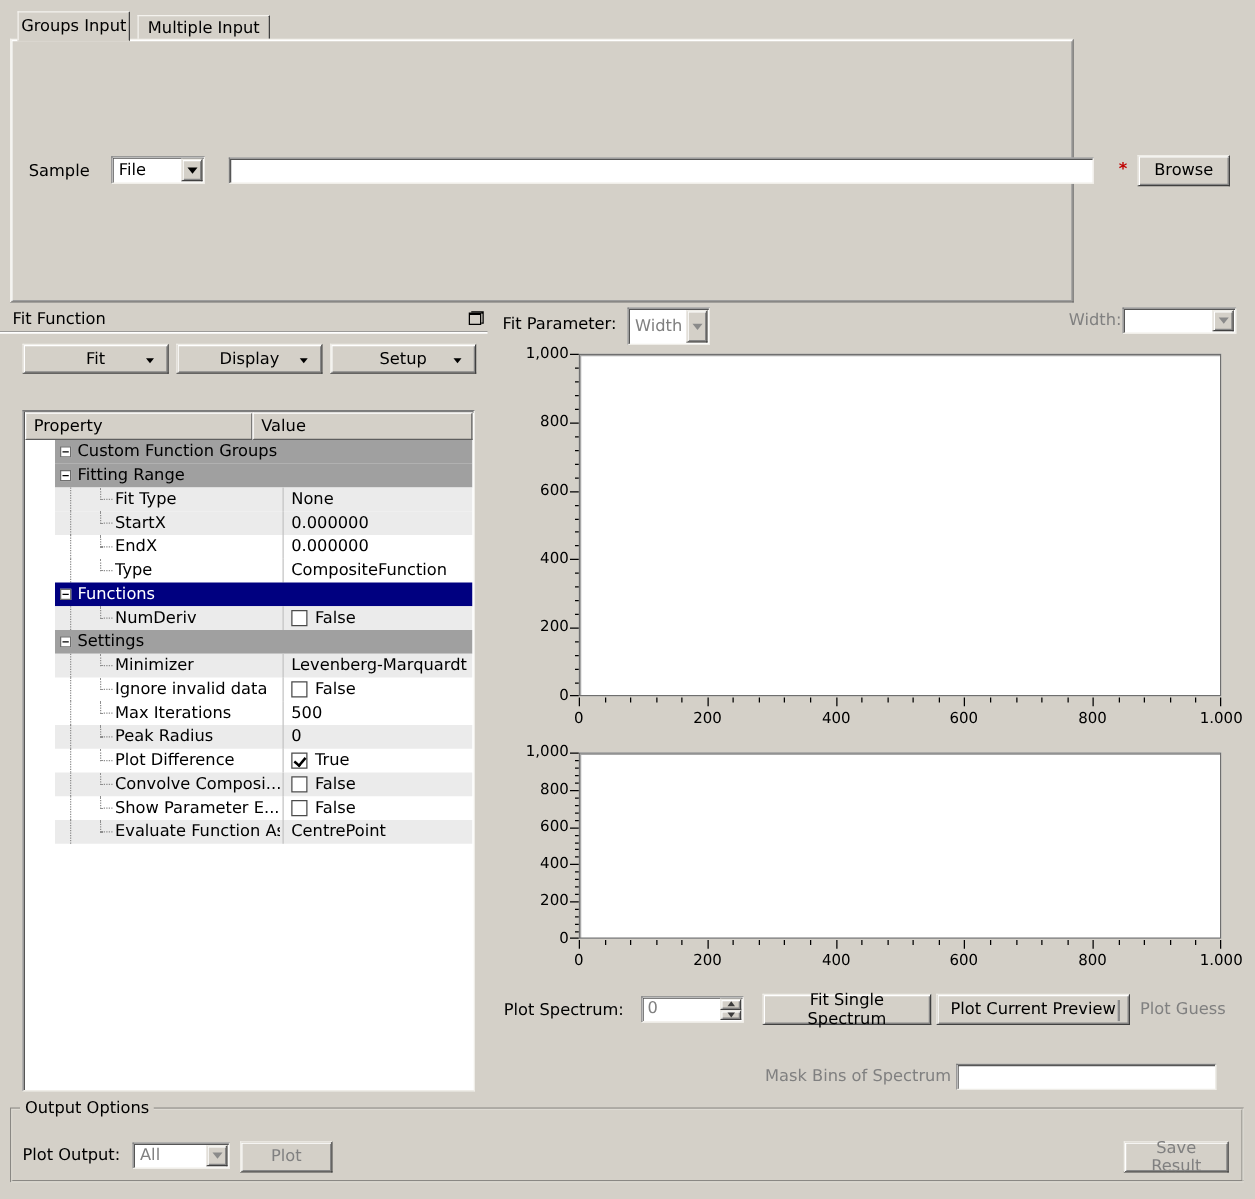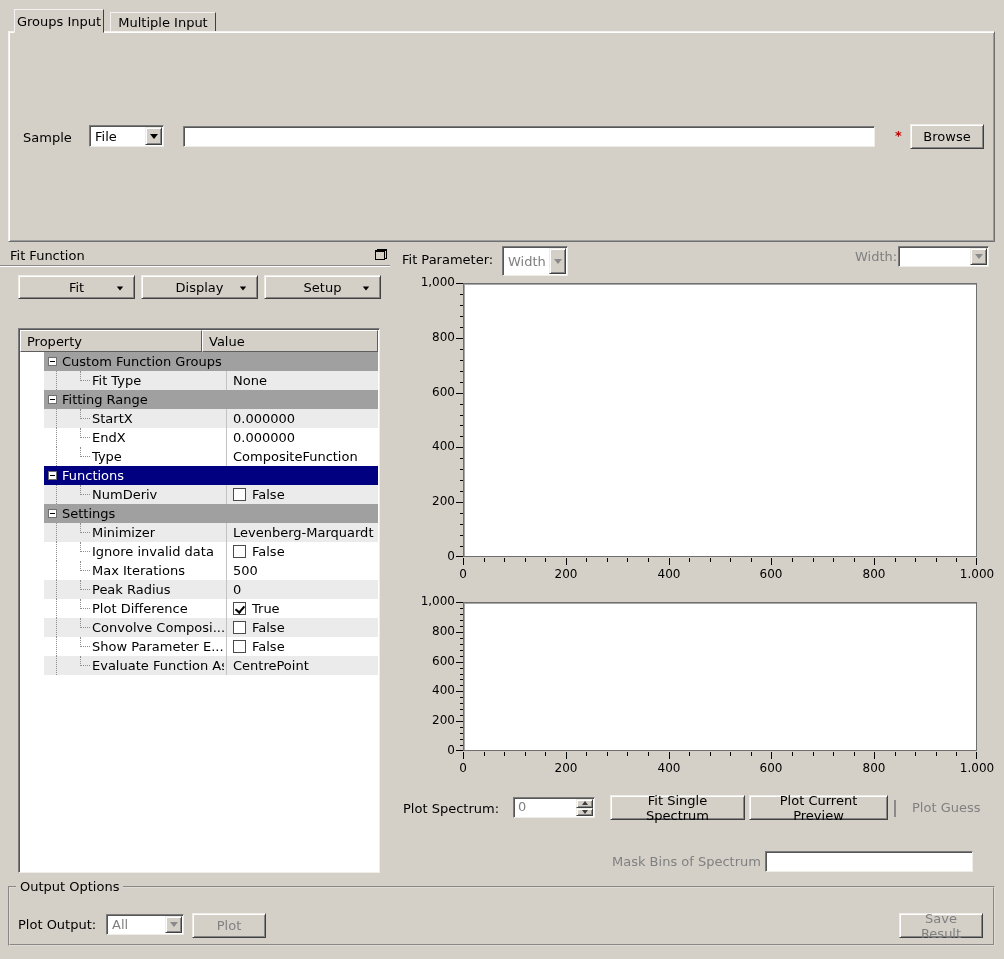--- a/index.html
+++ b/index.html
@@ -18,21 +18,21 @@
           box-shadow:inset 1px 1px 0 #565656;}
   button{font:inherit;color:#000;cursor:default;display:flex;align-items:center;justify-content:center;}
   button.disabled{color:#808080;}
   input[type=text]{font:inherit;outline:none;padding:0 4px;}
 
   
   .tab{position:absolute;background:#d4d0c8;border:1px solid;border-color:#f4f2ee #404040 #d4d0c8 #f4f2ee;
        display:flex;align-items:center;justify-content:center;}
   .tab.active{left:14px;top:9px;width:90px;height:24px;z-index:3;}
   .tab.inactive{left:110px;top:12px;width:106px;height:20px;z-index:1;border-bottom:none;}
-  .panel{left:8px;top:31px;width:987px;height:211px;background:#d4d0c8;z-index:2;
+  .panel{left:8px;top:31px;width:851px;height:211px;background:#d4d0c8;z-index:2;
          border:1px solid;border-color:#f4f2ee #6f6f6f #6f6f6f #f4f2ee;
          box-shadow:inset 1px 1px 0 #fff, inset -1px -1px 0 #9c9c9c;}
 
   
   .combo{position:absolute;background:#fff;border:1px solid;border-color:#7b7b7b #efede8 #efede8 #7b7b7b;
          box-shadow:inset 1px 1px 0 #565656;display:flex;align-items:center;}
   .combo-text{flex:1;padding-left:5px;white-space:nowrap;overflow:hidden;}
   .combo-btn{position:absolute;right:1px;top:1px;bottom:1px;width:17px;display:flex;align-items:center;justify-content:center;}
   .tri-down{width:0;height:0;border-left:4px solid transparent;border-right:4px solid transparent;border-top:5px solid #000;}
   .combo.disabled .combo-text{color:#808080;}
@@ -162,30 +162,30 @@
 <div class="abs ptable">
   <div class="ptable-head">
     <div class="hcell c1">Property</div>
     <div class="hcell c2">Value</div>
   </div>
   <div class="ptable-body">
       <div class="prow group">
         <span class="expander"></span>
         <span class="glabel">Custom Function Groups</span>
       </div>
-      <div class="prow item shaded">
-        <span class="elbow"></span>
-        <span class="ilabel">Fit Type</span>
-        <span class="ivalue">
-          <span>None</span>
-        </span>
-      </div>
       <div class="prow group">
         <span class="expander"></span>
         <span class="glabel">Fitting Range</span>
+      </div>
+      <div class="prow item shaded">
+        <span class="elbow"></span>
+        <span class="ilabel">Fit Type</span>
+        <span class="ivalue">
+          <span>None</span>
+        </span>
       </div>
       <div class="prow item shaded">
         <span class="elbow"></span>
         <span class="ilabel">StartX</span>
         <span class="ivalue">
           <span>0.000000</span>
         </span>
       </div>
       <div class="prow item">
         <span class="elbow"></span>
@@ -423,21 +423,21 @@
   <div class="abs" style="right:1px;top:1px;bottom:1px;width:17px;display:flex;flex-direction:column;">
     <span class="spin-btn raised">
         <span class="tri-up-s"></span>
       </span>
     <span class="spin-btn raised">
         <span class="tri-down-s"></span>
       </span>
   </div>
 </div>
 <button class="abs raised" style="left:610px;top:795px;width:135px;height:25px;">Fit Single Spectrum</button>
-<button class="abs raised" style="left:749px;top:795px;width:139px;height:25px;">Plot Current Preview</button>
+<button class="abs raised" style="left:749px;top:795px;width:155px;height:25px;">Plot Current Preview</button>
 <span class="abs cbox" style="left:894px;top:801px;border-color:#8a8a8a;"></span>
 <span class="abs gray-label" style="left:912px;top:800px;">Plot Guess</span>
 
 <span class="abs gray-label" style="left:612px;top:854px;">Mask Bins of Spectrum</span>
 <input type="text" class="abs sunken" style="left: 765px; top: 851px; width: 208px; height: 21px;" value="">
 
 
 <div class="abs groupbox">
   <span class="gb-legend">Output Options</span>
   <span class="abs" style="left:8px;top:29px;">Plot Output:</span>

